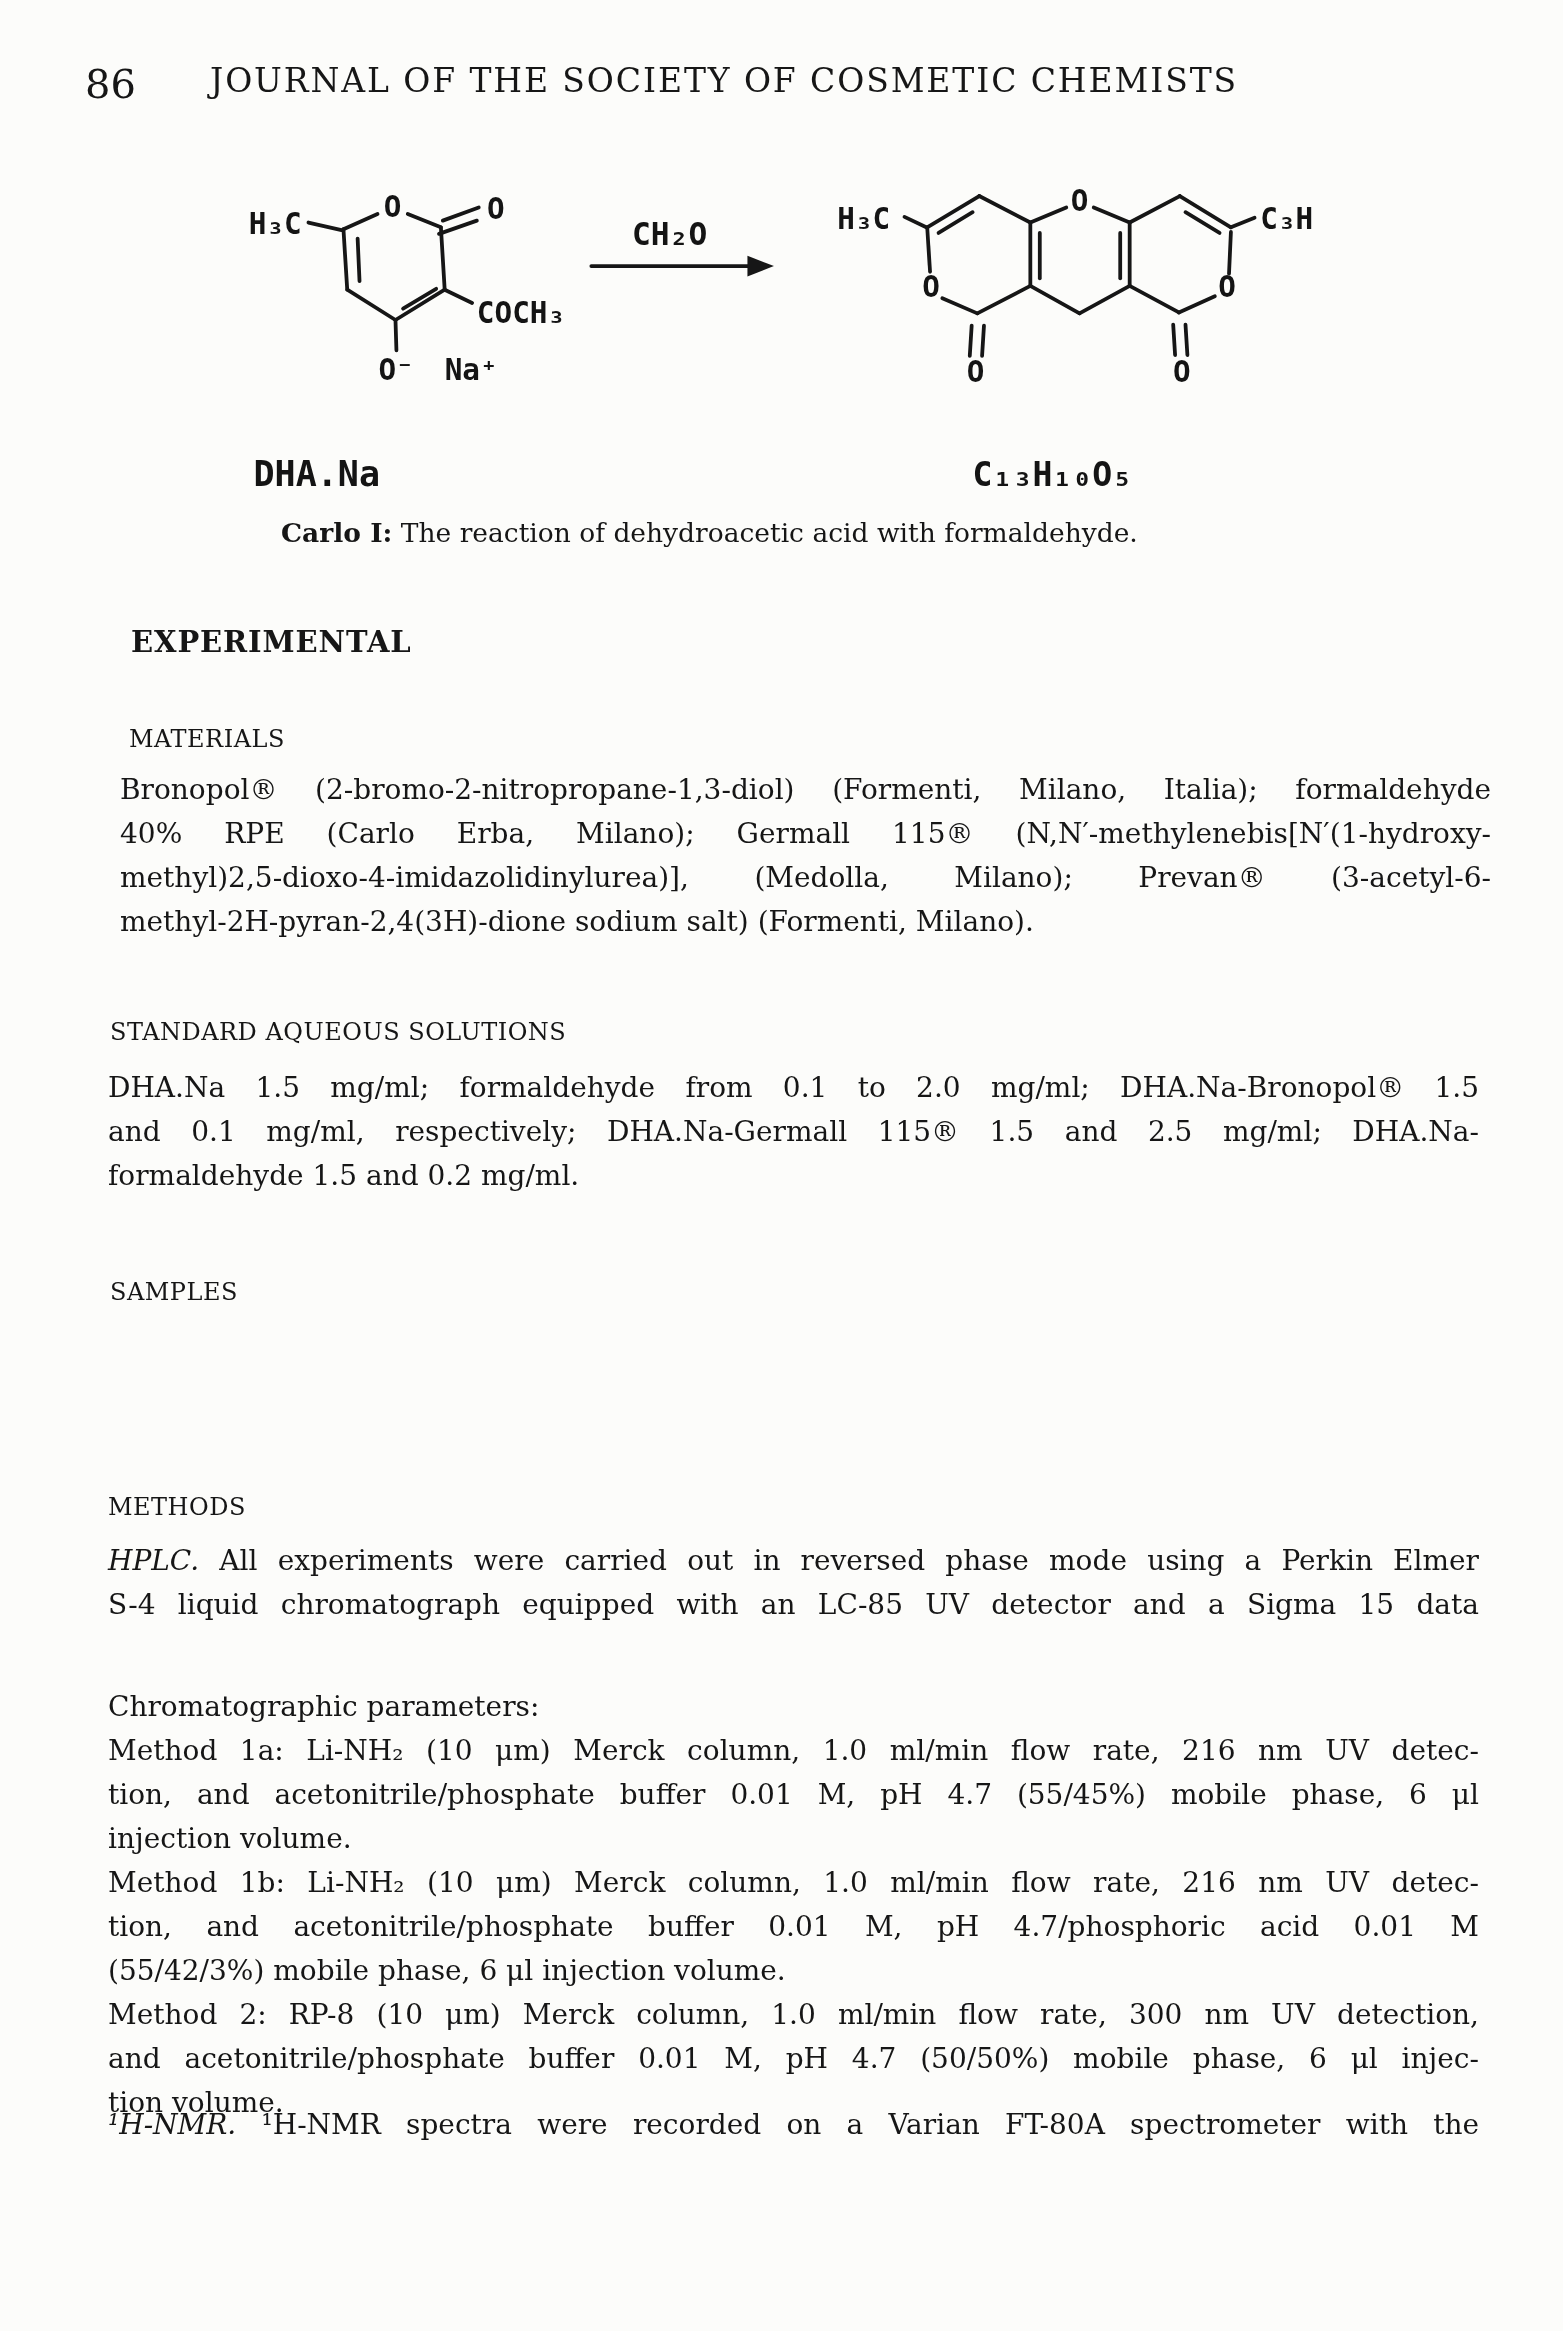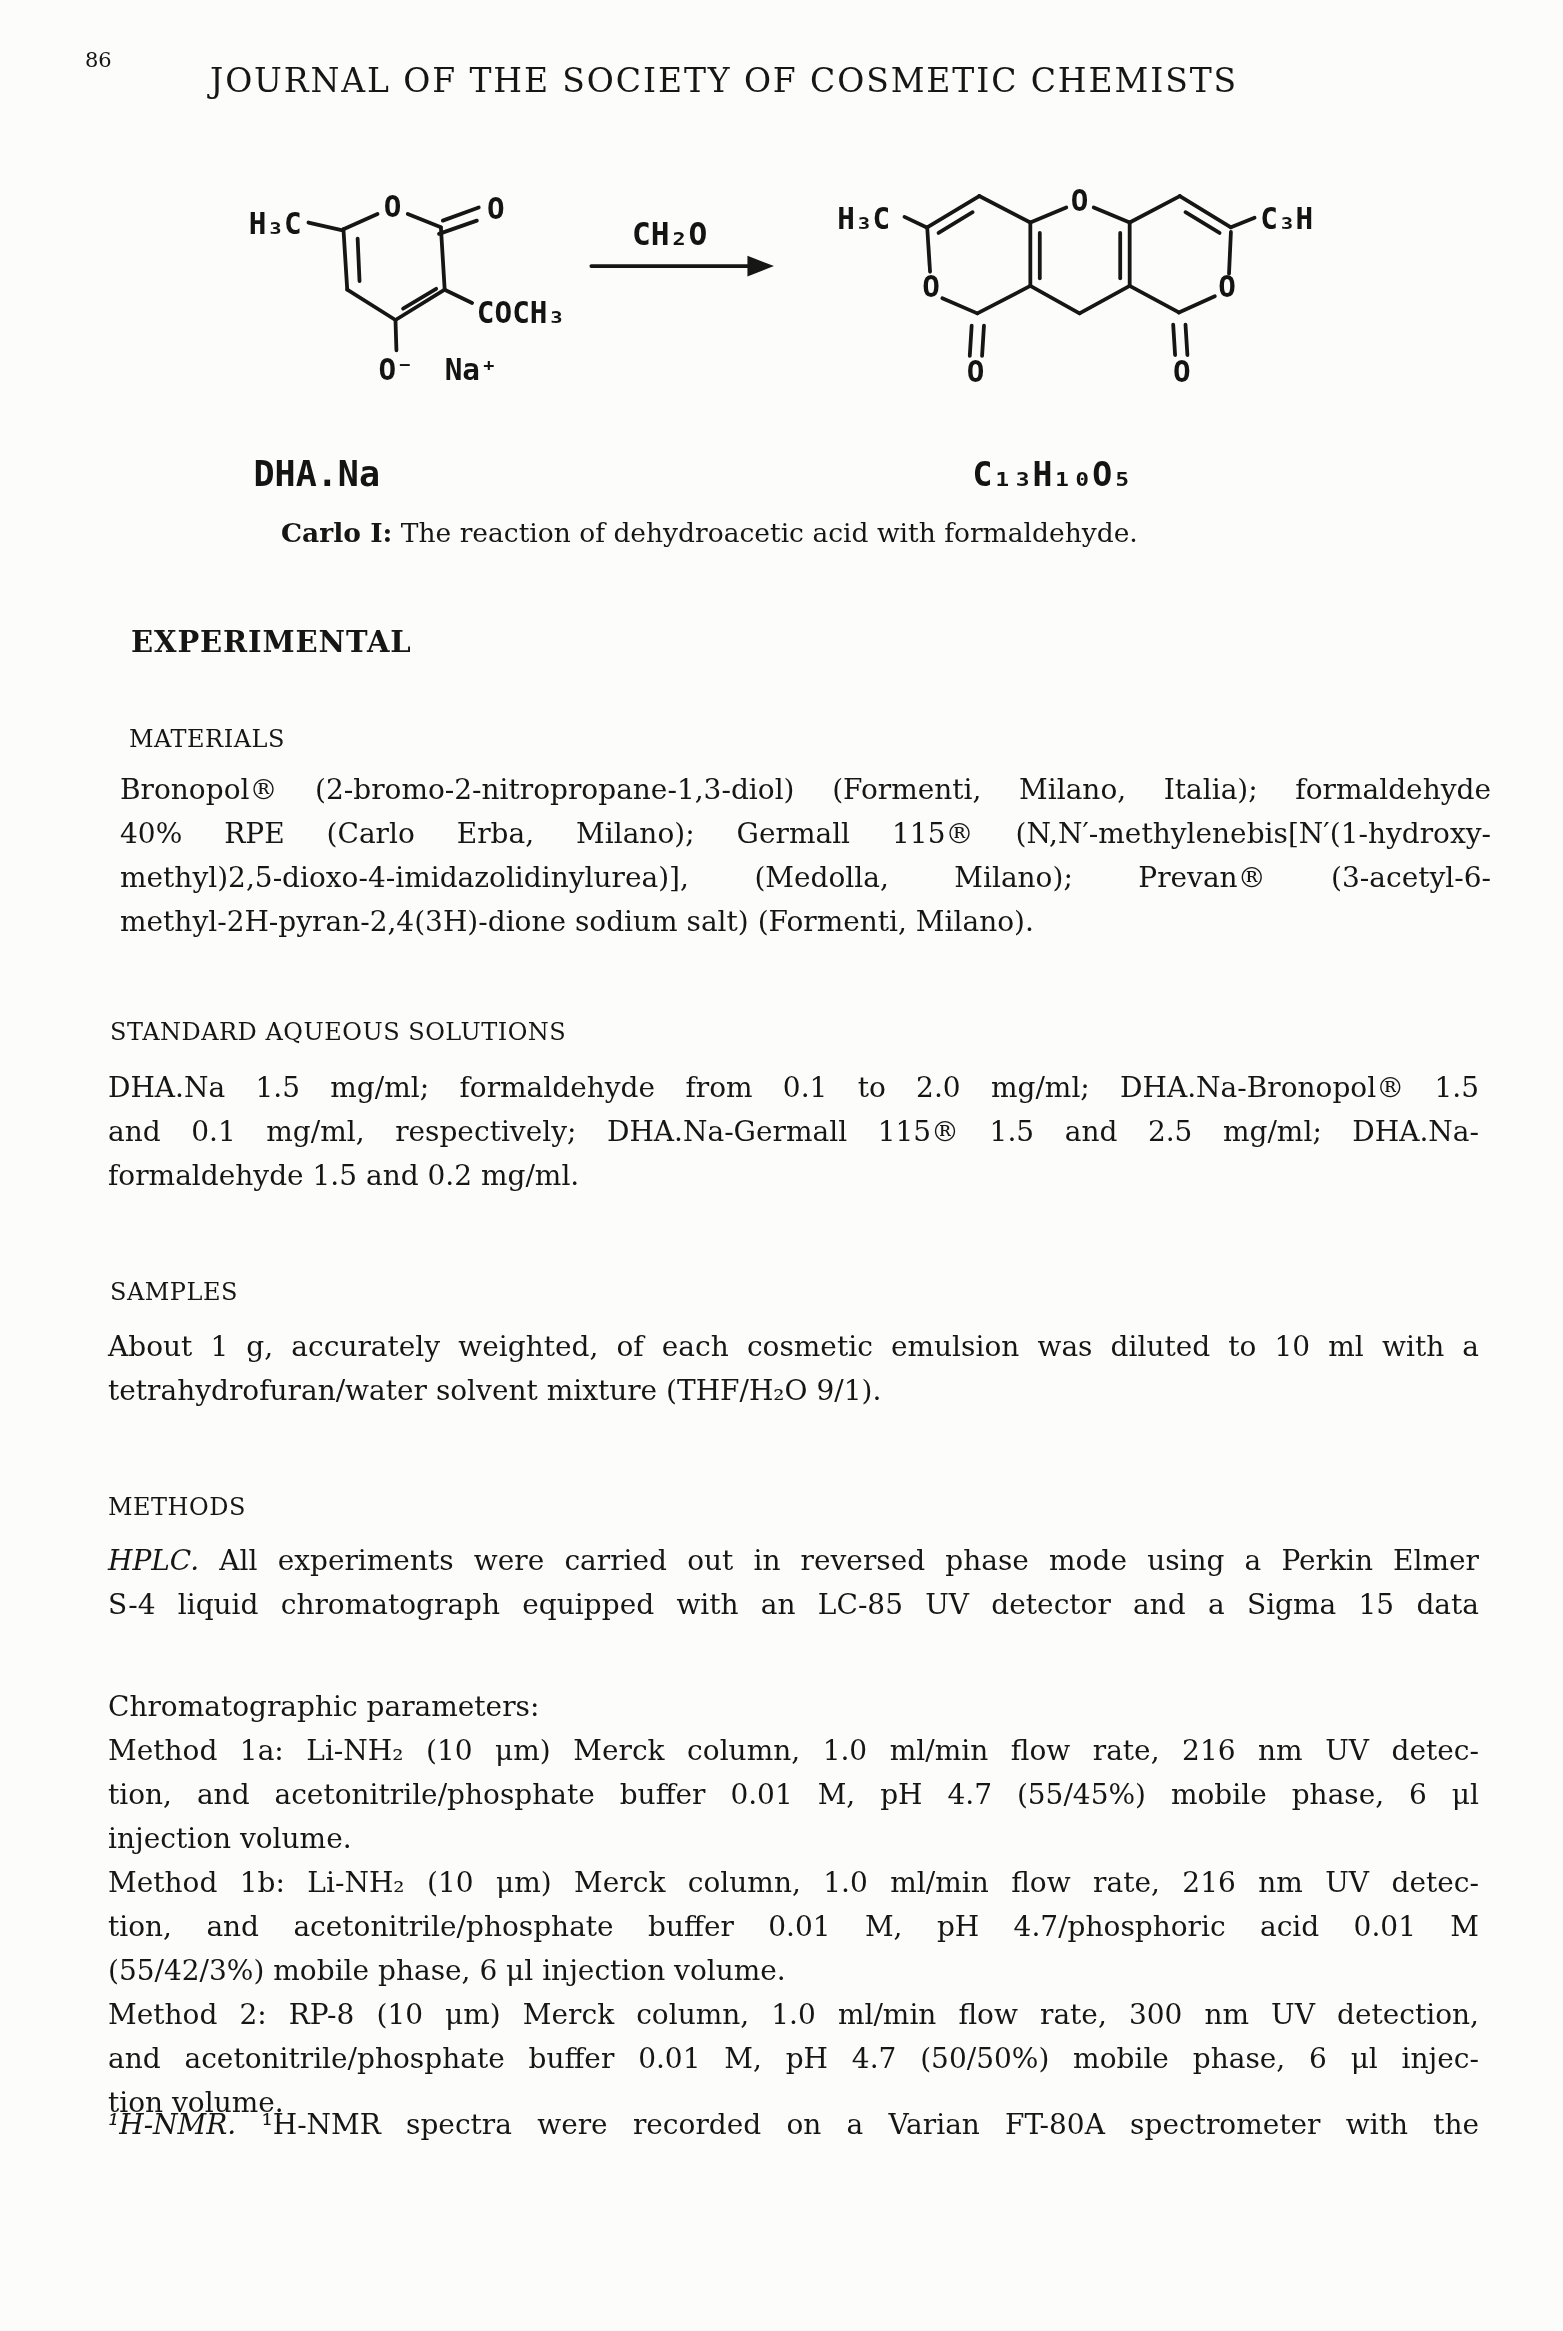--- a/index.html
+++ b/index.html
@@ -4,21 +4,21 @@
 <style>
   html,body{margin:0;padding:0;background:#e8e8e8;}
   .page{
     position:relative;
     width:1563px;height:2332px;
     background:#fcfcfa;
     font-family:"DejaVu Serif", serif;
     color:#161616;
     overflow:hidden;
   }
-  .hdr-num{position:absolute;left:85px;top:48px;font-size:21px;}
+  .hdr-num{position:absolute;left:85px;top:61px;font-size:40px;}
   .hdr-title{position:absolute;left:210px;top:61px;font-size:33px;letter-spacing:1.9px;white-space:nowrap;}
   .scheme-svg{position:absolute;left:0;top:0;}
   .scheme-svg text{
     font-family:"DejaVu Sans Mono","DejaVu Sans",monospace;
     font-weight:bold;fill:#141414;
   }
   .bond{stroke:#161616;stroke-width:4;stroke-linecap:round;fill:none;}
   .caption{position:absolute;left:281px;top:517px;font-size:26.5px;white-space:nowrap;}
   .caption .cap-label{font-weight:bold;}
   .h-major{position:absolute;font-size:29px;font-weight:bold;letter-spacing:0.9px;white-space:nowrap;}
@@ -123,24 +123,20 @@
   </div>
 
   <div class="h-minor" style="left:110px;top:1018px;">STANDARD AQUEOUS SOLUTIONS</div>
   <div class="para" style="top:1066px;">
     <div class="line j">DHA.Na 1.5 mg/ml; formaldehyde from 0.1 to 2.0 mg/ml; DHA.Na-Bronopol® 1.5</div>
     <div class="line j">and 0.1 mg/ml, respectively; DHA.Na-Germall 115® 1.5 and 2.5 mg/ml; DHA.Na-</div>
     <div class="line l">formaldehyde 1.5 and 0.2 mg/ml.</div>
   </div>
 
   <div class="h-minor" style="left:110px;top:1278px;">SAMPLES</div>
-  <div class="para" style="top:1325px;">
-    <div class="line j">About 1 g, accurately weighted, of each cosmetic emulsion was diluted to 10 ml with a</div>
-    <div class="line l">tetrahydrofuran/water solvent mixture (THF/H₂O 9/1).</div>
-  </div>
 
   <div class="h-minor" style="left:108px;top:1493px;">METHODS</div>
 
   <div class="para" style="top:1539px;">
     <div class="line j"><span class="em">HPLC.</span><span> All experiments were carried out in reversed phase mode using a Perkin Elmer</span></div>
     <div class="line j">S-4 liquid chromatograph equipped with an LC-85 UV detector and a Sigma 15 data</div>
   </div>
 
   <div class="para" style="top:1685px;">
     <div class="line l">Chromatographic parameters:</div>

